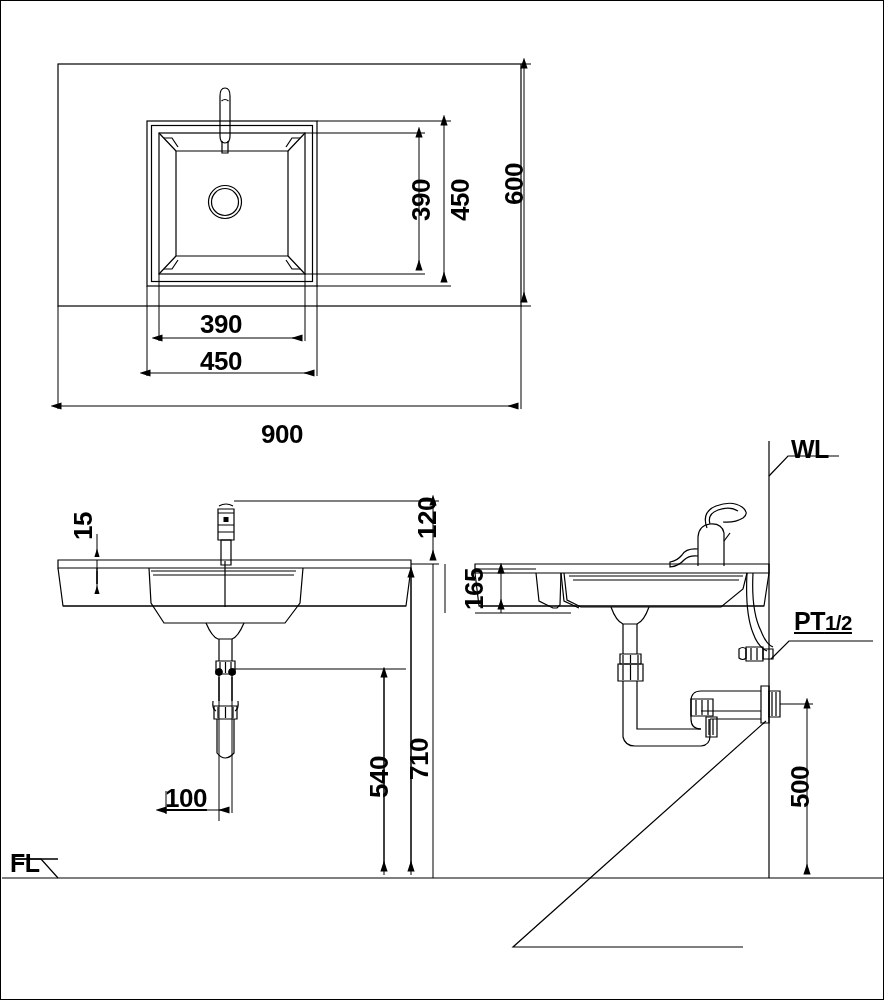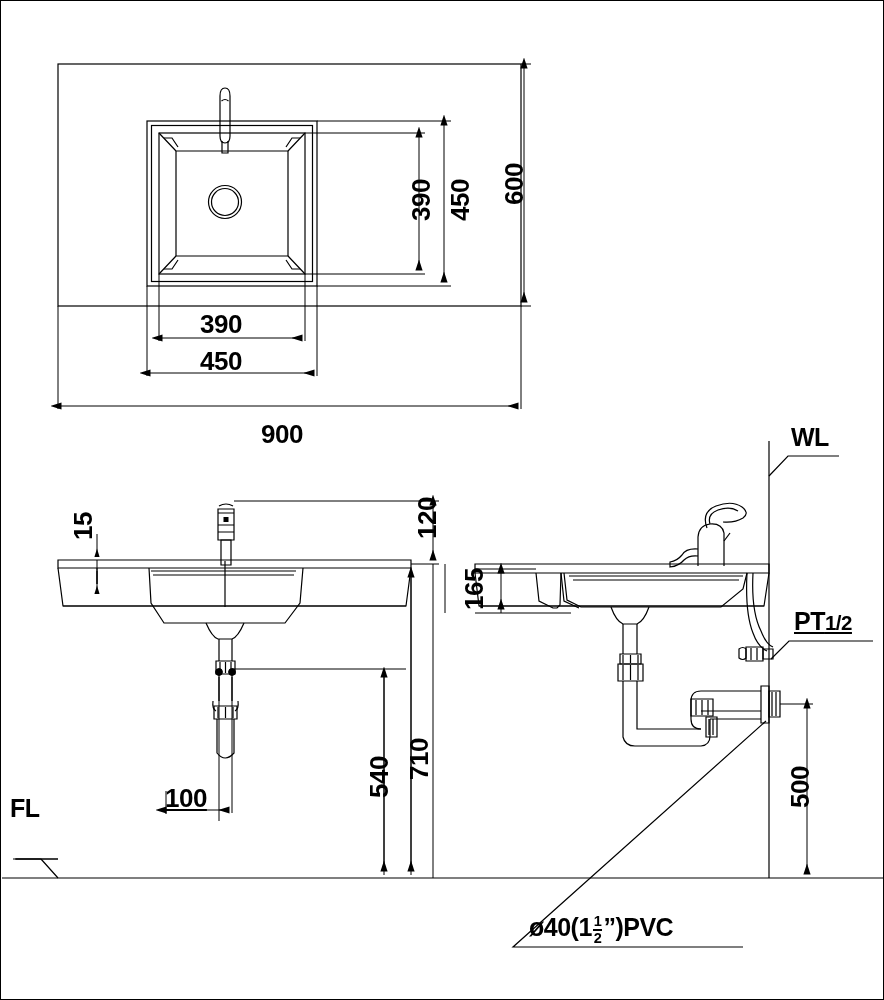--- a/index.html
+++ b/index.html
@@ -315,25 +315,22 @@
 <div class="lbl dim rot" style="left:357px;top:763px;transform:rotate(-90deg);">540</div>
 
 <div class="lbl dim rot" style="left:397px;top:745px;transform:rotate(-90deg);">710</div>
 
 <div class="lbl dim" style="left:164px;top:784px;text-decoration:underline;">100</div>
 
 <div class="lbl dim rot" style="left:452px;top:575px;transform:rotate(-90deg);">165</div>
 
 <div class="lbl dim rot" style="left:778px;top:773px;transform:rotate(-90deg);">500</div>
 
-<div class="lbl note" style="left:790px;top:424px;">WL</div>
-
-<div class="lbl note" style="left:9px;top:795px;">FL</div>
+<div class="lbl note" style="left:790px;top:436px;">WL</div>
+
+<div class="lbl note" style="left:9px;top:850px;">FL</div>
 
 <div class="lbl note" style="left:793px;top:608px;text-decoration:underline;">
   <span>PT</span><span class="ptsm">1/2</span>
 </div>
 
-<div class="lbl note" style="left:528px;top:913px;">
-  <span>ø40(1</span><span class="frac"><span class="n">1</span><span class="d">2</span></span><span>”)PVC</span>
+
 </div>
 
-</div>
-
 </body></html>

